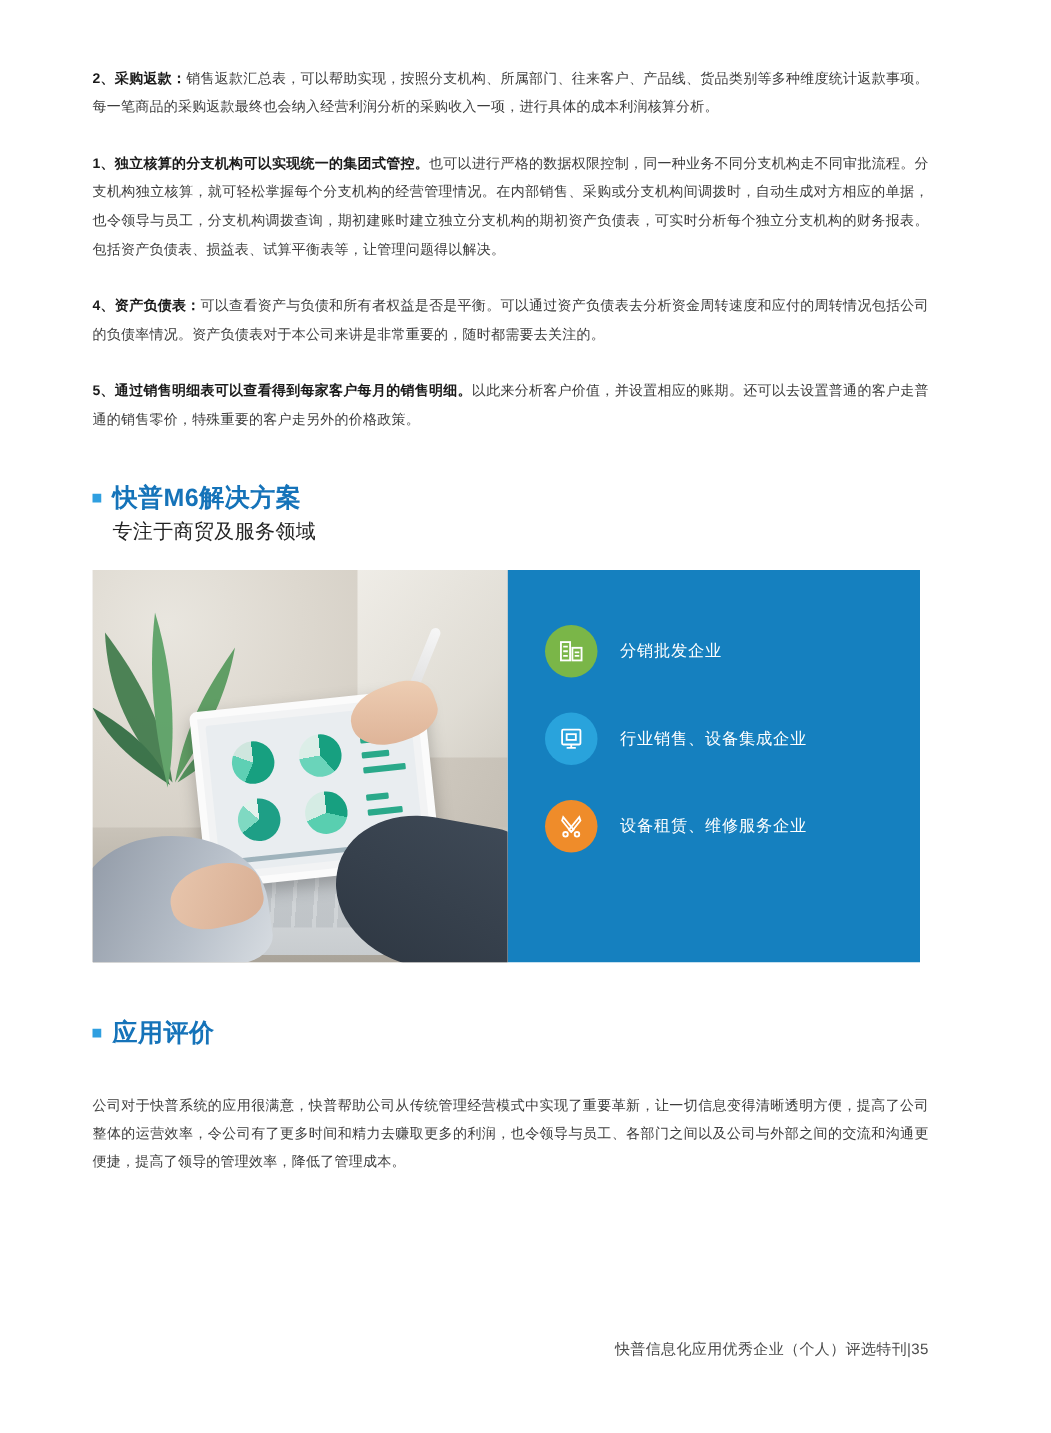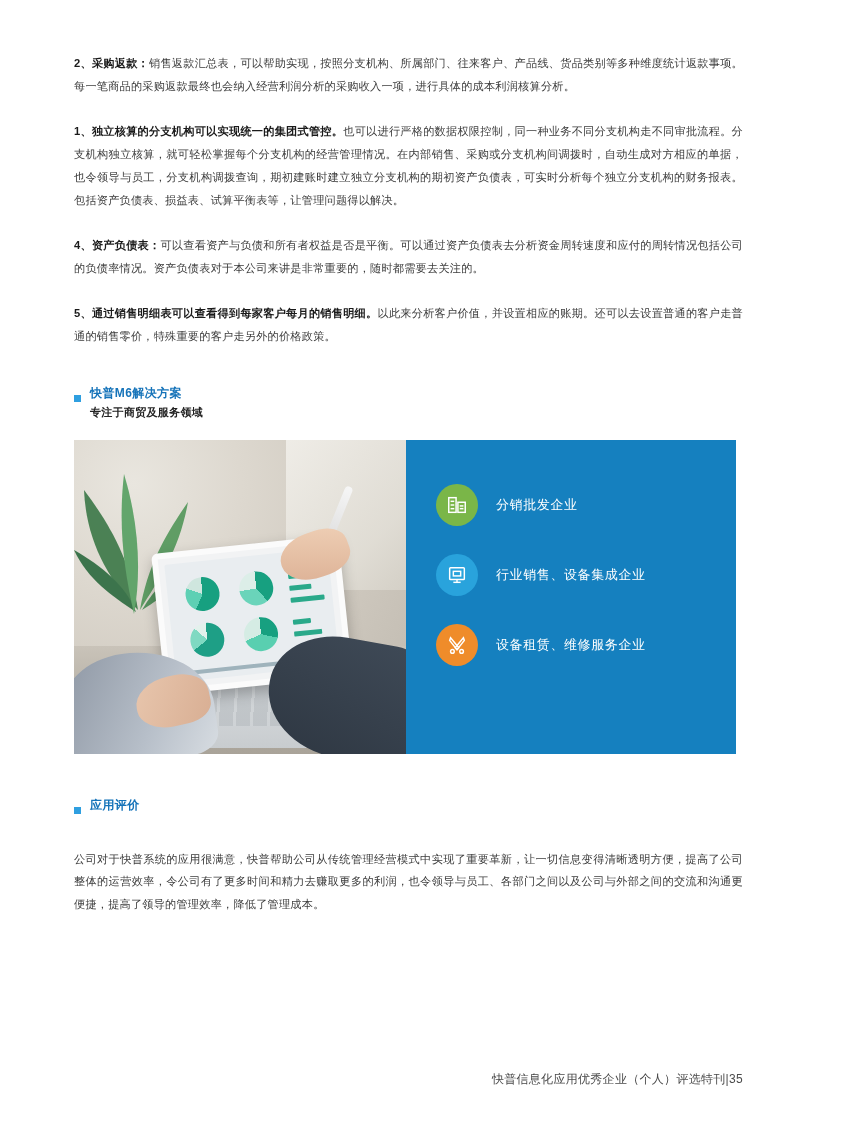--- a/index.html
+++ b/index.html
@@ -40,29 +40,29 @@
     margin:38px 0 0 0;
   }
   .sq{
     width:7px;height:7px;
     background:#2f9fe0;
     margin-top:9px;
     margin-right:9px;
     flex:0 0 auto;
   }
   .section-title{
-    font-size:12px;
+    font-size:20px;
     font-weight:bold;
     color:#1573b9;
     line-height:1.3;
     letter-spacing:.4px;
   }
   .section-sub{
-    font-size:11px;
-    font-weight:bold;
+    font-size:16px;
+    font-weight:normal;
     color:#222;
     margin:3px 0 0 16px;
     letter-spacing:.3px;
   }
 
   
   .banner{
     margin-top:20px;
     width:662px;
     height:314px;

